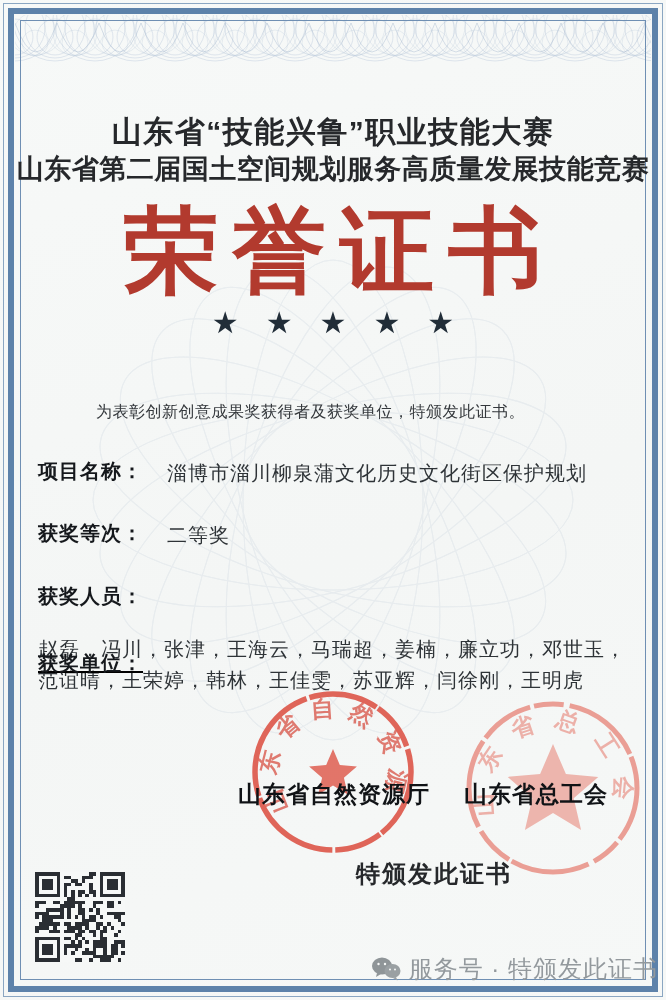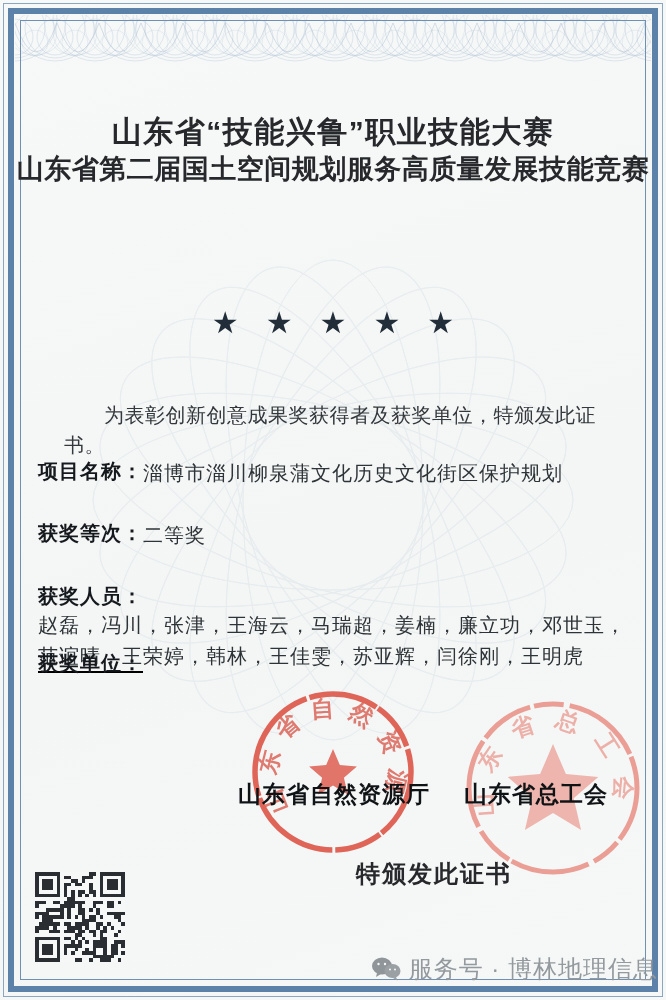--- a/index.html
+++ b/index.html
@@ -22,23 +22,23 @@
     font-size:27px;font-weight:bold;color:#26282b;letter-spacing:0.5px;}
   .big-title{position:absolute;top:188px;left:0;width:100%;text-align:center;
     font-family:"DejaVu Serif","Liberation Serif",serif;
     font-size:94px;font-weight:bold;color:#b23a2e;letter-spacing:14px;text-indent:14px;}
   .stars-row{position:absolute;top:308px;left:0;width:100%;display:flex;
     justify-content:center;gap:27px;}
   .stars-row .star{font-size:30px;color:#212d38;line-height:1;}
 
   .intro{position:absolute;top:400px;left:64px;right:40px;
     font-family:"DejaVu Serif","Liberation Serif",serif;
-    font-size:20px;color:#34383c;letter-spacing:0.5px;text-indent:2em;line-height:1.5;}
-
-  .field{position:absolute;left:38px;right:28px;display:flex;align-items:flex-start;}
+    font-size:16px;color:#34383c;letter-spacing:0.5px;text-indent:2em;line-height:1.5;}
+
+  .field{position:absolute;left:38px;right:28px;display:flex;align-items:flex-start;gap:24px;}
   .field .label{flex:0 0 auto;font-size:20px;font-weight:bold;color:#15181c;letter-spacing:1px;}
   .field .value{flex:1 1 auto;margin-left:0;
     font-family:"DejaVu Serif","Liberation Serif",serif;
     font-size:20px;color:#2e3337;letter-spacing:1px;line-height:1.55;}
   .f-project{top:458px;}
   .f-grade{top:520px;}
   .f-people{top:583px;flex-direction:column;}
   .f-org{top:650px;text-decoration:underline;}
 
   .seals{position:absolute;left:0;top:0;width:666px;height:1000px;pointer-events:none;}
@@ -207,20 +207,21 @@
       <ellipse cx="250" cy="250" rx="240" ry="90" fill="none" stroke="#4a6e99" stroke-width="1" transform="rotate(345 250 250)"></ellipse>
     </svg>
 
   <div class="border-outer"></div>
   <div class="border-band"></div>
   <div class="border-inner"></div>
 
   <div class="title1">山东省“技能兴鲁”职业技能大赛</div>
   <div class="title2">山东省第二届国土空间规划服务高质量发展技能竞赛</div>
 
+  <div class="big-title">荣誉证书</div>
 
   <div class="stars-row">
     <span class="star">★</span>
     <span class="star">★</span>
     <span class="star">★</span>
     <span class="star">★</span>
     <span class="star">★</span>
   </div>
 
   <div class="intro">为表彰创新创意成果奖获得者及获奖单位，特颁发此证书。</div>
@@ -495,16 +496,16 @@
     <svg class="wechat" viewBox="0 0 30 26">
       <ellipse cx="11" cy="10" rx="10" ry="8.6" fill="#8f9598"></ellipse>
       <circle cx="7.5" cy="8" r="1.2" fill="#f6f8f7"></circle>
       <circle cx="14" cy="8" r="1.2" fill="#f6f8f7"></circle>
       <path d="M6 17 L5 21 L10 18 Z" fill="#8f9598"></path>
       <ellipse cx="21.5" cy="15" rx="8" ry="7" fill="#9aa0a3"></ellipse>
       <circle cx="19" cy="13.4" r="1" fill="#f6f8f7"></circle>
       <circle cx="24" cy="13.4" r="1" fill="#f6f8f7"></circle>
       <path d="M25 21 L26.5 24.5 L21.5 21.8 Z" fill="#9aa0a3"></path>
     </svg>
-    <span>服务号 · 博林地理信息</span>
+    <span>服务号 · 特颁发此证书</span>
   </div>
 
 </div>
 
 </body></html>

